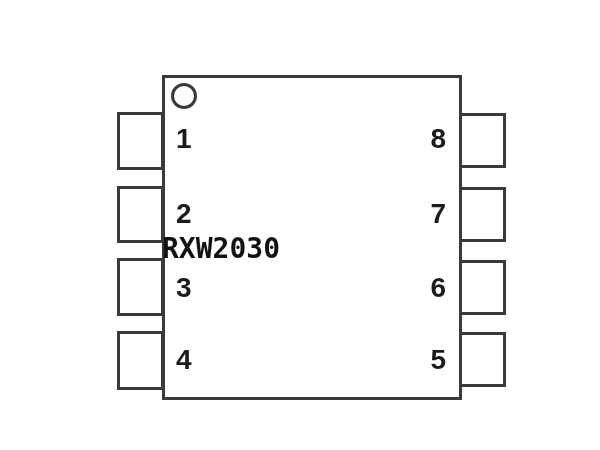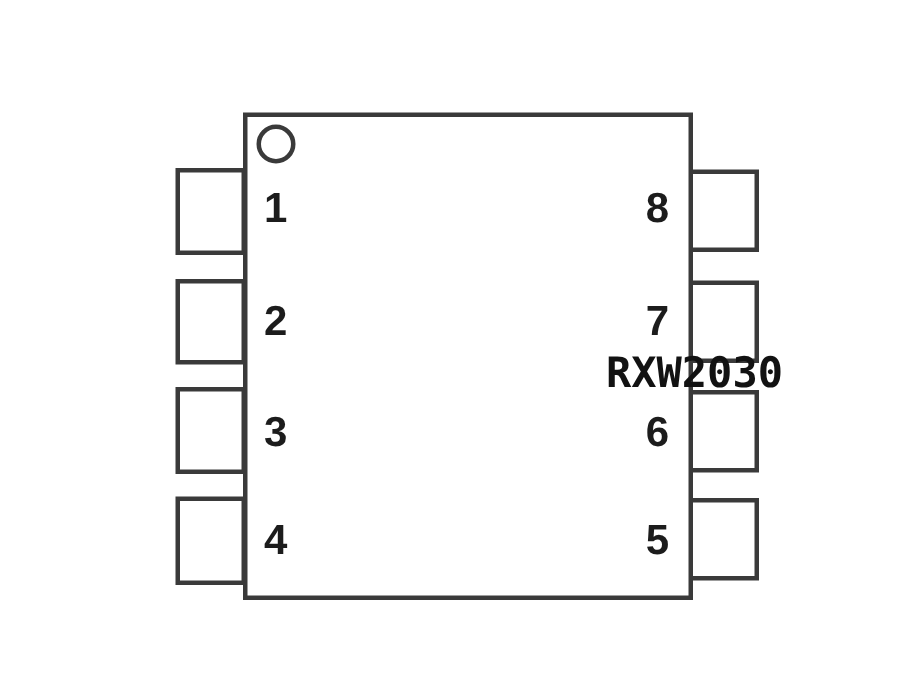--- a/index.html
+++ b/index.html
@@ -72,21 +72,21 @@
   .num-row-1 { top: 125px; }
   .num-row-2 { top: 200px; }
   .num-row-3 { top: 274px; }
   .num-row-4 { top: 346px; }
 
   .part-label {
     position: absolute;
     left: 162px;
     top: 233px;
     width: 360px;
-    text-align: right;
+    text-align: left;
     font-family: "DejaVu Sans Mono", monospace;
     font-weight: bold;
     font-size: 28px;
     line-height: 32px;
     color: #121212;
     z-index: 3;
   }
 </style>
 </head>
 <body>

